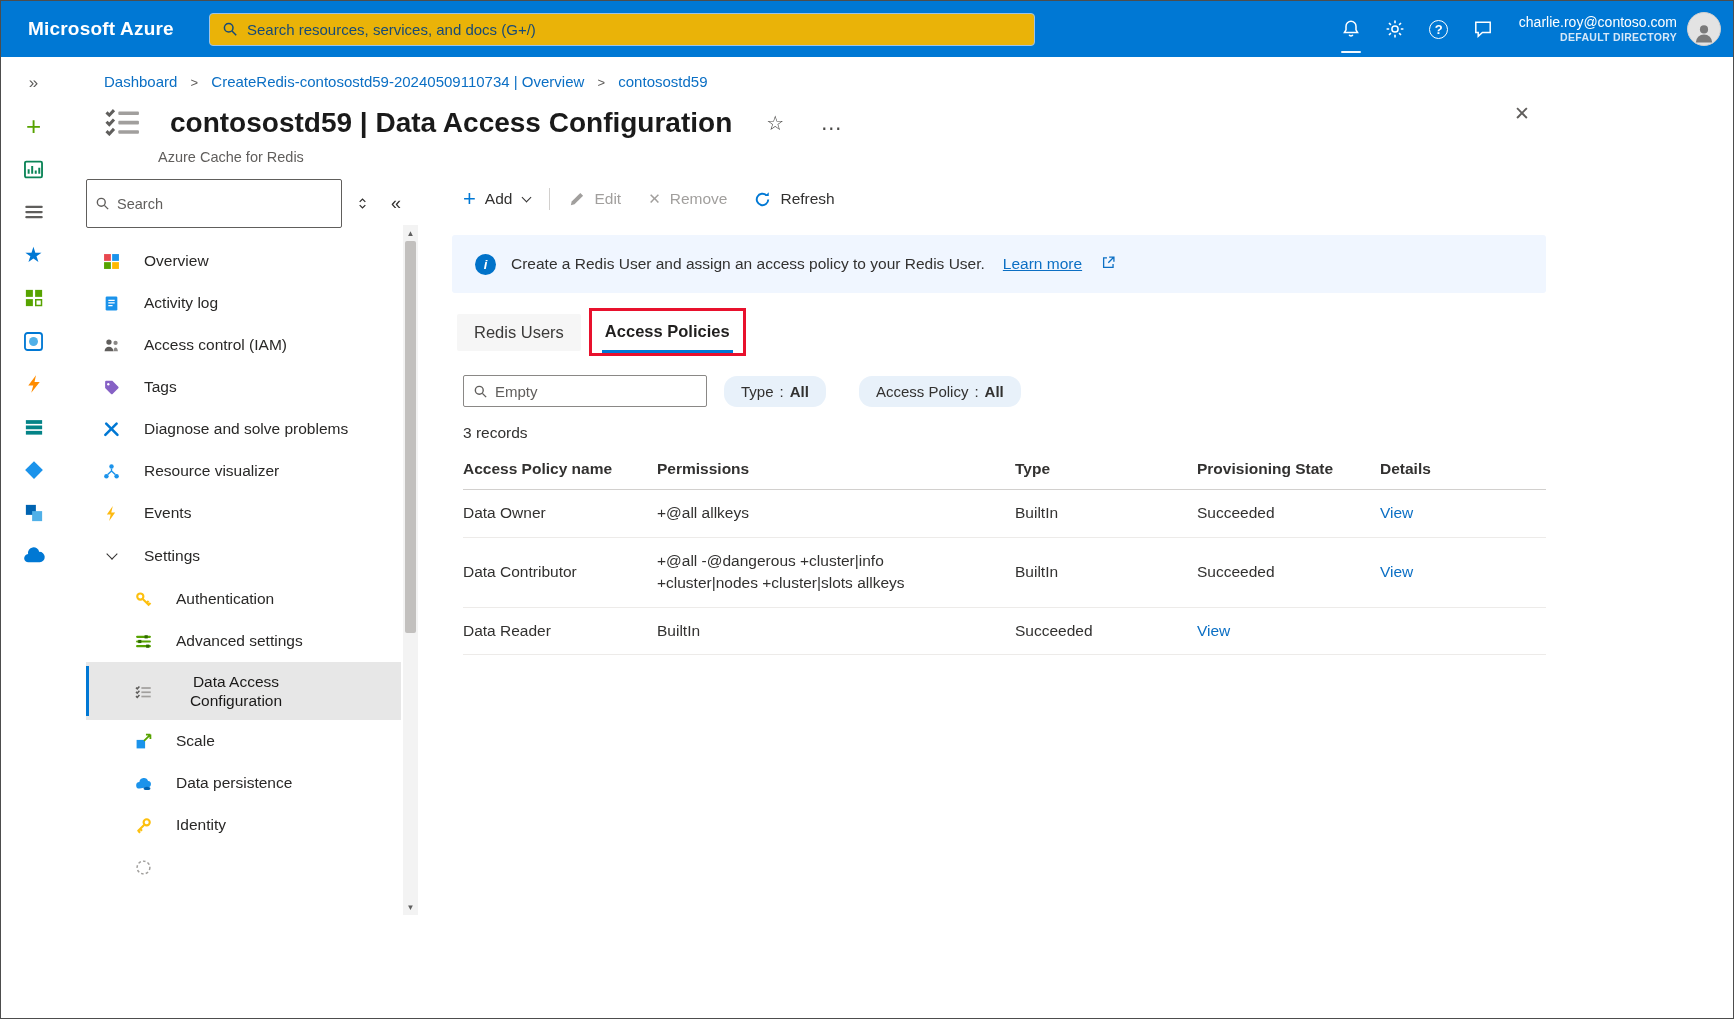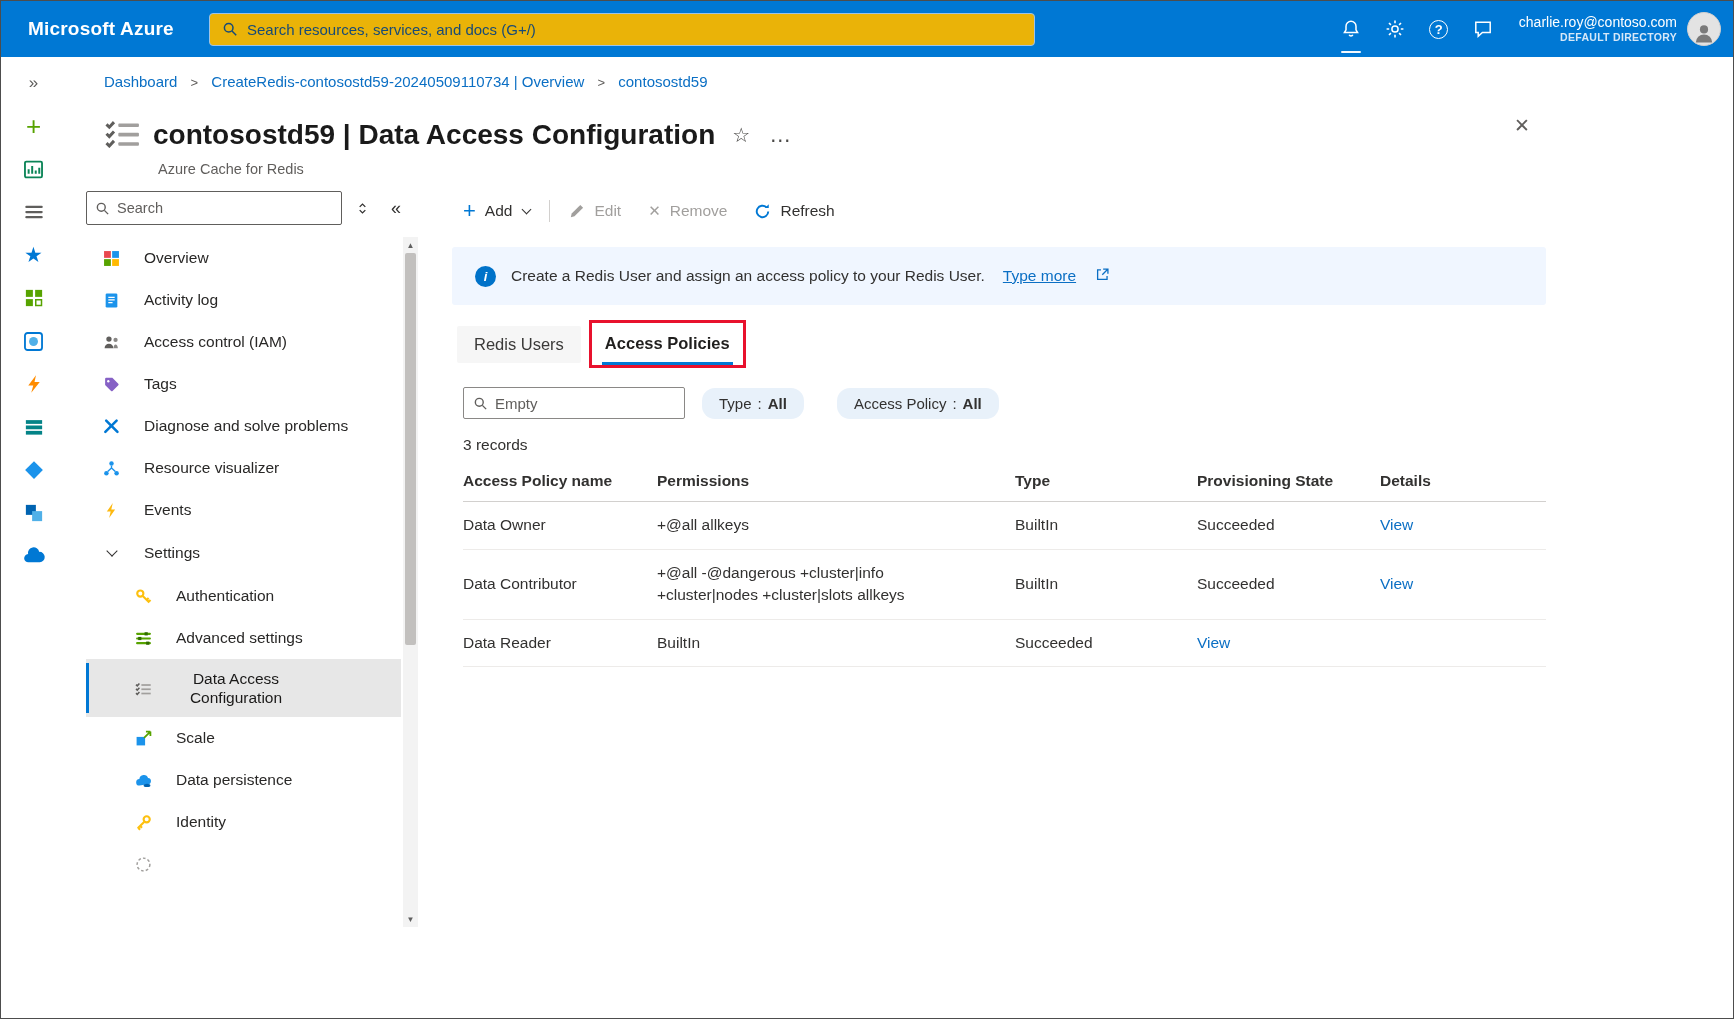--- a/index.html
+++ b/index.html
@@ -29,32 +29,32 @@
   .railx { font-size:17px; color:#5f5e5c; }
   .plusg { font-size:26px; color:#57a300; line-height:20px; }
   .starg { font-size:21px; color:#0078d4; line-height:20px; }
 
   .content { width:1480px; position:relative; }
 
   
   .breadcrumb { padding:16px 0 0 38px; font-size:15px; color:#605e5c; white-space:nowrap; }
   .breadcrumb a { color:#0b6fc4; text-decoration:none; cursor:pointer; }
   .breadcrumb .sep { margin:0 9px; font-size:13px; color:#605e5c; }
-  .title-row { display:flex; align-items:center; margin:22px 0 0 38px; gap:11px; position:relative; height:46px; }
+  .title-row { display:flex; align-items:center; margin:10px 0 0 38px; gap:28px; position:relative; height:46px; }
   .title-row h1 { font-size:28px; font-weight:bold; color:#1a1a1a; white-space:nowrap; }
   .t-star { font-size:20px; color:#4a4947; cursor:pointer; margin-left:6px; }
   .t-more { font-size:22px; color:#4a4947; cursor:pointer; letter-spacing:2px; margin-left:8px; line-height:10px; }
   .t-close { position:absolute; right:16px; top:2px; font-size:19px; color:#605e5c; cursor:pointer; }
   .subtitle { margin:3px 0 0 92px; font-size:14.5px; color:#605e5c; }
 
   
   .panes { display:flex; margin-top:14px; }
   .menu { width:352px; flex:none; padding-left:20px; padding-right:17px; position:relative; height:736px; overflow:hidden; }
   .menu-top { display:flex; align-items:center; gap:13px; }
-  .menu-search { flex:none; width:256px; height:34px; border:1px solid #605e5c; border-radius:2px; display:flex; align-items:center; gap:7px; padding:0 8px; background:#fff; }
+  .menu-search { flex:none; width:256px; height:49px; border:1px solid #605e5c; border-radius:2px; display:flex; align-items:center; gap:7px; padding:0 8px; background:#fff; }
   .menu-search input { border:none; outline:none; flex:1; font-size:14.5px; color:#323130; font-family:"Liberation Sans", sans-serif; min-width:0; }
   .menu-search input::placeholder { color:#605e5c; }
   .micon { cursor:pointer; display:flex; align-items:center; }
   .mcollapse { font-size:18px; color:#323130; cursor:pointer; margin-left:8px; }
   .menu-list { margin-top:12px; }
   .mi { display:flex; align-items:center; gap:12px; min-height:42px; padding:0 6px 0 16px; font-size:15.5px; color:#292827; cursor:pointer; position:relative; }
   .mi .ic { width:19px; height:19px; flex:none; display:flex; align-items:center; justify-content:center; }
   .mi .lbl { line-height:1.25;margin-left:11px; }
   .mi.group { min-height:44px; }
   .mi.child { padding-left:48px; }
@@ -81,21 +81,21 @@
   .info-i { width:21px; height:21px; border-radius:50%; background:#0072c9; color:#fff; font-size:13px; font-weight:bold; font-style:italic; display:flex; align-items:center; justify-content:center; flex:none; }
   .banner a { color:#0b6fc4; text-decoration:underline; cursor:pointer; margin-left:3px; white-space:nowrap; }
   .extlink { margin-left:5px; margin-top:-4px; }
 
   .tabs { display:flex; align-items:center; margin:10px 0 0 5px; height:58px; }
   .tab { font-size:16.5px; color:#3b3a39; padding:9px 17px; background:#f6f6f6; border-radius:2px; cursor:pointer; white-space:nowrap; }
   .redbox { border:3px solid #e8112d; margin-left:8px; padding:5px 10px 0 10px; display:inline-flex; }
   .tab.active { background:transparent; font-weight:bold; color:#201f1e; border-bottom:3px solid #0078d4; padding:6px 3px 9px; border-radius:0; }
 
   .frow { display:flex; align-items:center; gap:17px; margin:14px 0 0 11px; }
-  .fsearch { width:222px; height:32px; border:1px solid #8a8886; border-radius:2px; display:flex; align-items:center; gap:7px; padding:0 9px; }
+  .fsearch { width:244px; height:32px; border:1px solid #8a8886; border-radius:2px; display:flex; align-items:center; gap:7px; padding:0 9px; }
   .fsearch input { border:none; outline:none; flex:1; font-size:15px; color:#323130; font-family:"Liberation Sans", sans-serif; min-width:0; }
   .fsearch input::placeholder { color:#605e5c; }
   .pill { background:#e8f1fa; border-radius:13px; padding:7px 17px; font-size:15px; color:#323130; display:flex; gap:5px; cursor:pointer; white-space:nowrap; }
   .pill b { font-weight:bold; }
   .pill .colon { margin:0 1px; }
   .pill.second { margin-left:16px; }
 
   .records { margin:17px 0 0 11px; font-size:15.5px; color:#323130; }
 
   .tbl { margin:7px 0 0 11px; width:1083px; }
@@ -465,21 +465,21 @@
                   <path d="M13.4 8A5.4 5.4 0 1 1 11.7 4" fill="none" stroke="#0078d4" stroke-width="1.8"></path>
                   <path d="M13.9 1.2v3.6h-3.6z" fill="#0078d4"></path>
                 </svg>
               <span>Refresh</span>
             </span>
           </div>
 
           <div class="banner">
             <span class="info-i">i</span>
             <span>Create a Redis User and assign an access policy to your Redis User.</span>
-            <a>Type more</a>
+            <a>Learn more</a>
             <svg class="extlink" width="13" height="13" viewBox="0 0 12 12">
                 <path d="M4.6 1.8H1.5v8.7h8.7V7.4" fill="none" stroke="#0b6fc4" stroke-width="1.2"></path>
                 <path d="M6.6 1h4.4v4.4M10.8 1.2L5.8 6.2" stroke="#0b6fc4" stroke-width="1.2" fill="none"></path>
               </svg>
           </div>
 
           <div class="tabs">
             <span class="tab">Redis Users</span>
             <span class="redbox">
               <span class="tab active">Access Policies</span>

